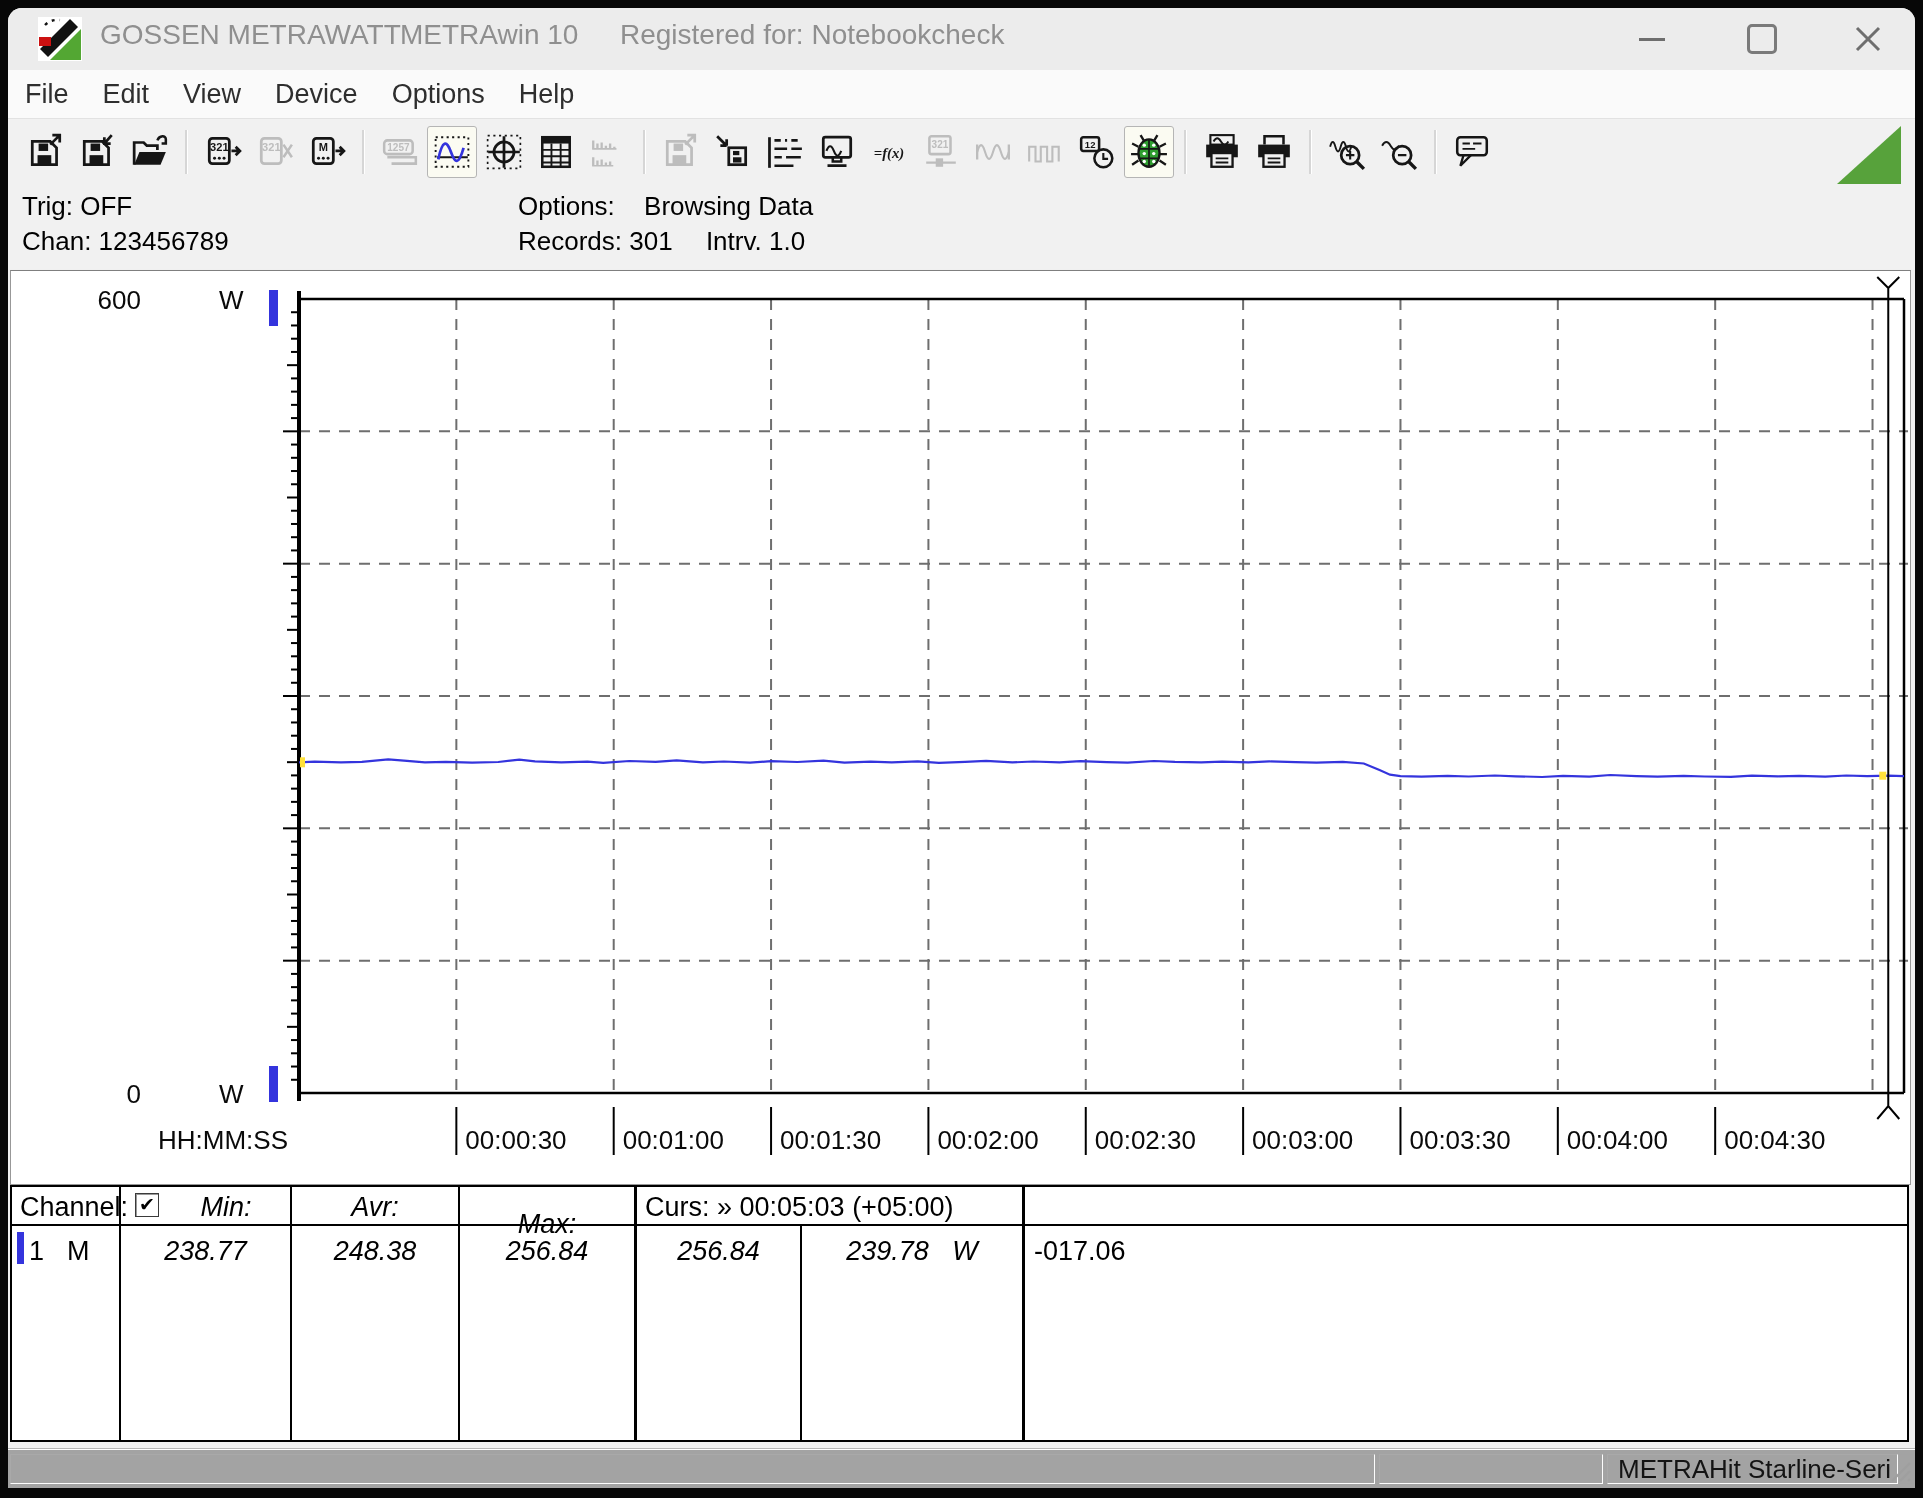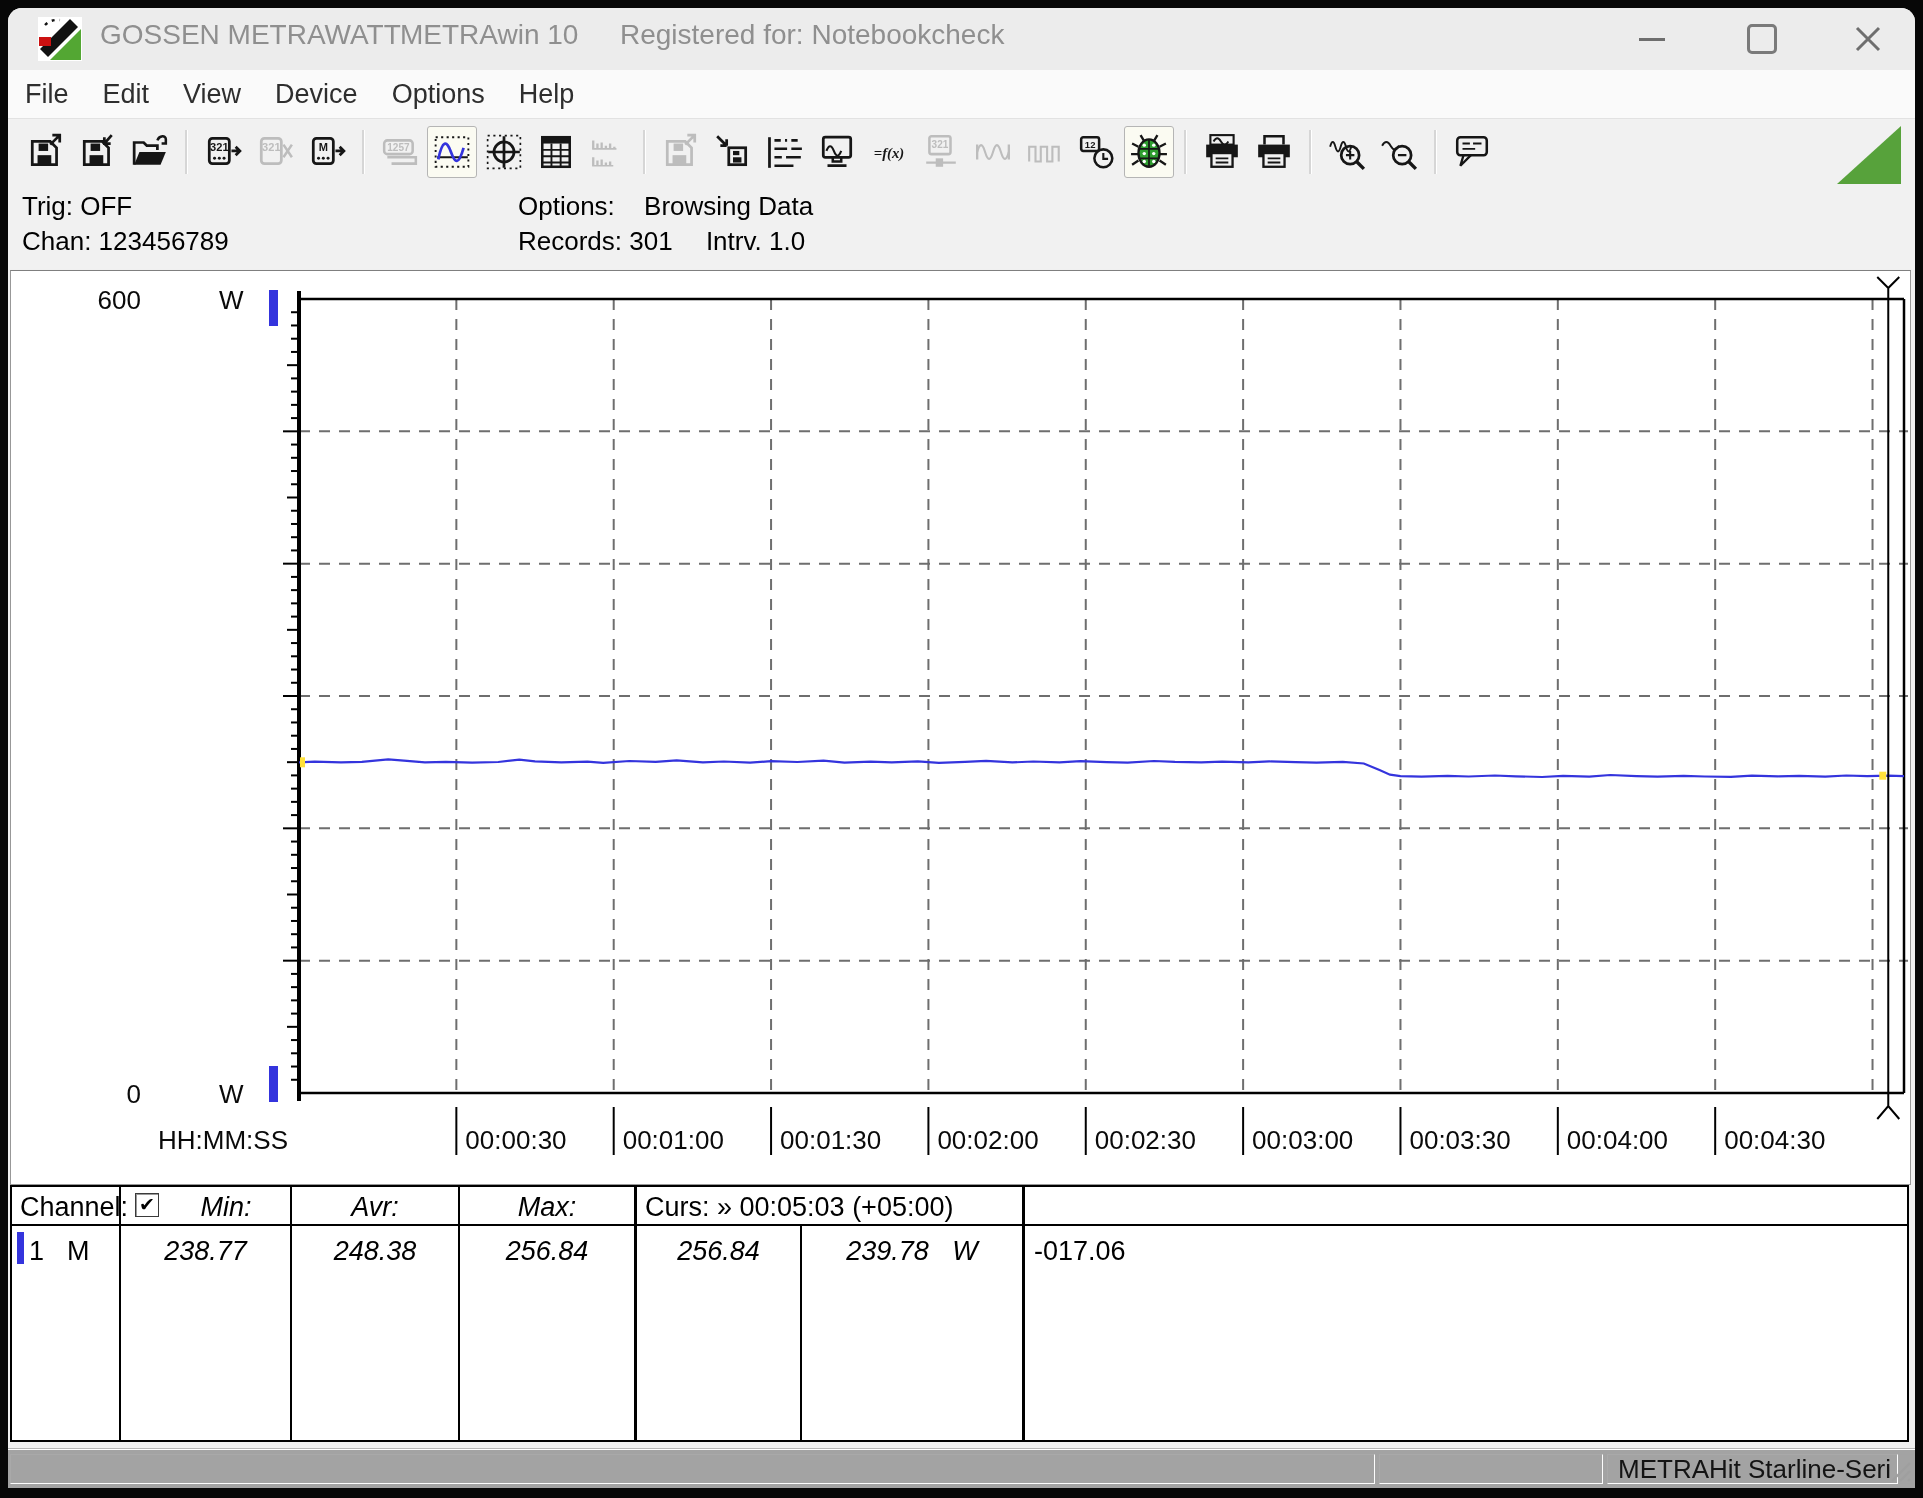--- a/index.html
+++ b/index.html
@@ -459,21 +459,21 @@
       <div class="vline" style="left:788px;top:39px;bottom:0;width:2px;"></div>
       <div class="vline" style="left:1010px;top:0;bottom:0;width:3px;"></div>
       <div class="vline" style="left:0;right:0;top:37px;height:2px;"></div>
 
       <div class="hcell" style="left:8px;">Channel:</div>
       <div class="checkbox">
         <span>✔</span>
       </div>
       <div class="hcell center" style="left:150px;width:128px;">Min:</div>
       <div class="hcell center" style="left:280px;width:166px;">Avr:</div>
-      <div class="hcell center" style="left:448px;width:174px;">Max:</div>
+      <div class="hcell center" style="left:448px;width:174px;margin-top:17px;">Max:</div>
       <div class="hcell" style="left:633px;">Curs: » 00:05:03 (+05:00)</div>
 
       <div class="chanbar" id="chan-color-bar" style="background: rgb(52, 52, 221);"></div>
       <div class="dcell" style="left:17px;">1</div>
       <div class="dcell" style="left:55px;">M</div>
       <div class="dcell center" style="left:109px;width:169px;">238.77</div>
       <div class="dcell center" style="left:280px;width:166px;">248.38</div>
       <div class="dcell center" style="left:448px;width:174px;">256.84</div>
       <div class="dcell center" style="left:625px;width:163px;">256.84</div>
       <div class="dcell center" style="left:790px;width:220px;">

